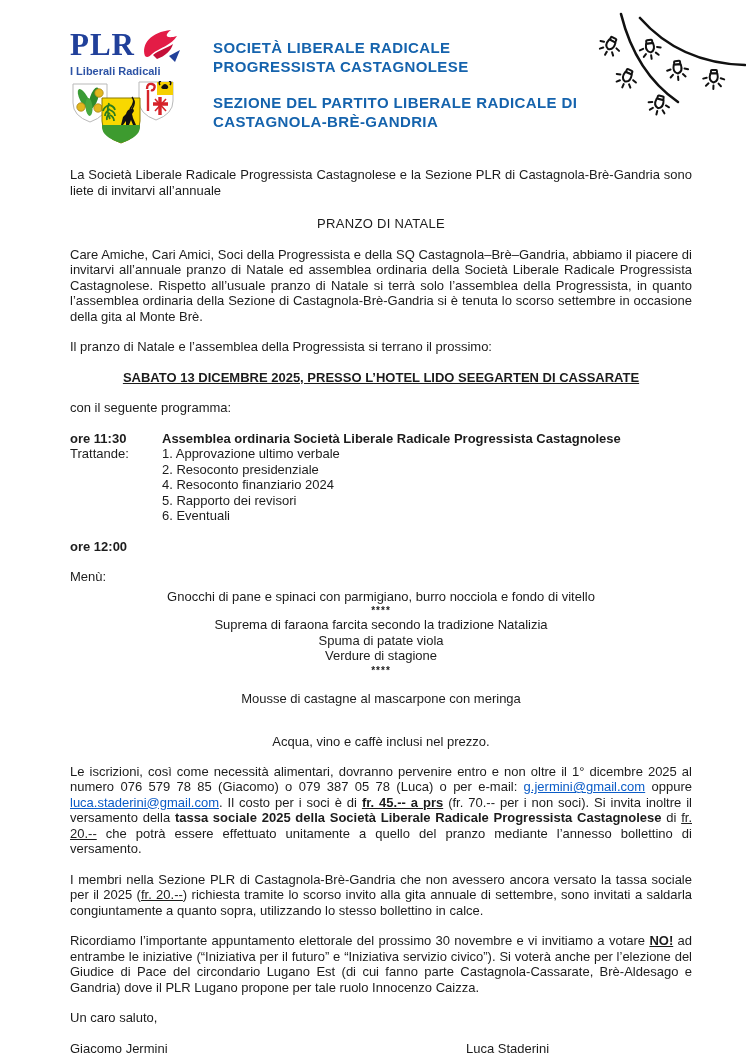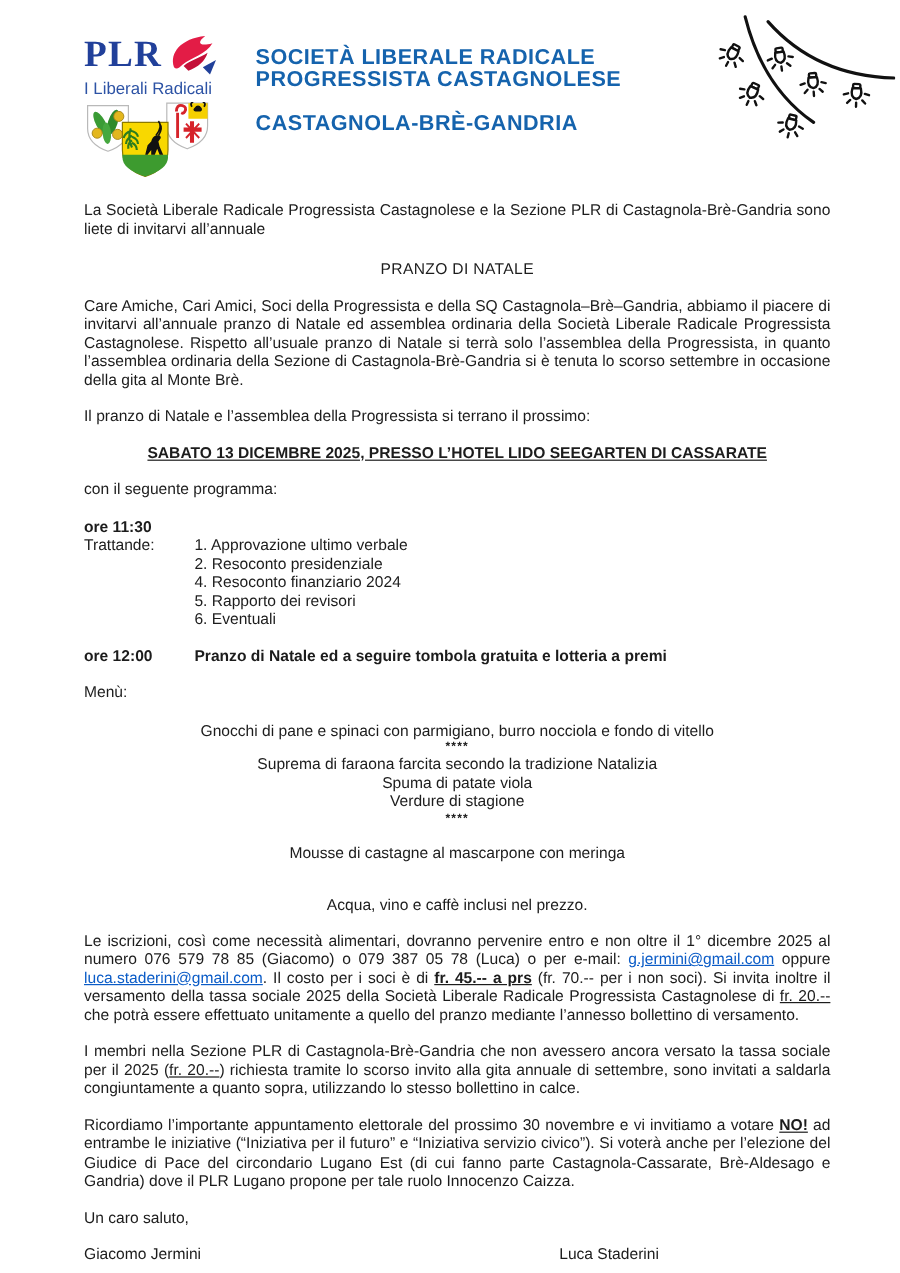--- a/index.html
+++ b/index.html
@@ -15,49 +15,49 @@
   .header{position:relative;padding:33px 0 0 70px;height:112px;}
   .logo-block{position:absolute;left:70px;top:30px;width:135px;}
   .logo-top{display:flex;align-items:flex-start;}
   .plr-text{
     font-family:"Liberation Serif",serif;
     font-weight:bold;font-size:31px;line-height:30px;
     color:#21409a;letter-spacing:1px;
   }
   .flame{margin-left:4px;margin-top:-2px;}
   .logo-sub{
-    font-size:14px;font-weight:normal;color:#2d53a5;
+    font-size:11px;font-weight:bold;color:#2d53a5;
     margin-top:1px;letter-spacing:0px;white-space:nowrap;
   }
   .crests{margin-top:4px;margin-left:2px;}
   .titles{position:absolute;left:213px;top:38px;}
   .title-line{
-    font-size:18px;font-weight:bold;color:#1563ad;
+    font-size:15px;font-weight:bold;color:#1563ad;
     letter-spacing:0.4px;line-height:19px;white-space:nowrap;
   }
   .title-group2{margin-top:17px;}
   .lights{position:absolute;top:8px;right:4px;}
   
   .main{padding:22px 58px 0 70px;font-size:13px;line-height:15.5px;}
   .para{text-align:justify;margin:0 0 15px 0;}
   .para-left{text-align:left;margin:0 0 15px 0;}
   .centered{text-align:center;margin:0 0 15px 0;}
   .event-title{font-weight:normal;letter-spacing:0.3px;margin:18px 0 15px 0;}
   .date-line{font-weight:bold;text-decoration:underline;margin:15px 0 15px 0;}
-  .bold{font-weight:normal;}
+  .bold{font-weight:bold;}
   .ul{text-decoration:underline;}
   .boldul{font-weight:bold;text-decoration:underline;}
   a.email{text-decoration:underline;cursor:pointer;}
   
   .prog-row{display:grid;grid-template-columns:92px 1fr;margin:0;}
   .prog-row.bold-row{font-weight:bold;}
   .prog-list div{margin:0;}
   .prog-gap{height:15px;}
   
-  .menu-label{margin:15px 0 16px 0;}
+  .menu-label{margin:15px 0 4px 0;}
   .menu-line{text-align:center;margin:0;}
   .menu-sep{text-align:center;font-size:10px;font-weight:bold;letter-spacing:1px;line-height:13px;margin:0;}
   .menu-space{height:14px;}
   
   .sig-row{display:flex;margin-top:10px;}
   .sig-col-left{width:396px;}
   .sig-col-right{flex:1;}
   .sig-name{margin-bottom:2px;}
   .wire{fill:none;stroke:#111;stroke-width:2.6;stroke-linecap:round;}
   .bulbline{fill:#fff;stroke:#111;stroke-width:2;stroke-linecap:round;stroke-linejoin:round;}
@@ -110,20 +110,21 @@
         </g>
       </svg>
     </div>
 
     <div class="titles">
       <div class="title-group1">
         <div class="title-line">SOCIETÀ LIBERALE RADICALE</div>
         <div class="title-line">PROGRESSISTA CASTAGNOLESE</div>
       </div>
       <div class="title-group2">
+        <div class="title-line">SEZIONE DEL PARTITO LIBERALE RADICALE DI</div>
         <div class="title-line">CASTAGNOLA-BRÈ-GANDRIA</div>
       </div>
     </div>
 
     <svg class="lights" width="172" height="108" viewBox="0 0 172 108">
       <defs>
         <g id="bulb">
           <rect x="-3" y="0" width="6" height="3.5" rx="1" class="bulbline"></rect>
           <path d="M -3.5,3.5 Q -5.5,11 0,12.5 Q 5.5,11 3.5,3.5 Z" class="bulbline"></path>
           <g stroke="#111" stroke-width="2" stroke-linecap="round">
@@ -155,35 +156,35 @@
     <p class="para">Care Amiche, Cari Amici, Soci della Progressista e della SQ Castagnola–Brè–Gandria, abbiamo il piacere di invitarvi all’annuale pranzo di Natale ed assemblea ordinaria della Società Liberale Radicale Progressista Castagnolese. Rispetto all’usuale pranzo di Natale si terrà solo l’assemblea della Progressista, in quanto l’assemblea ordinaria della Sezione di Castagnola-Brè-Gandria si è tenuta lo scorso settembre in occasione della gita al Monte Brè.</p>
 
     <p class="para-left">Il pranzo di Natale e l’assemblea della Progressista si terrano il prossimo:</p>
 
     <p class="centered date-line">SABATO 13 DICEMBRE 2025, PRESSO L’HOTEL LIDO SEEGARTEN DI CASSARATE</p>
 
     <p class="para-left">con il seguente programma:</p>
 
     <div class="prog-row bold-row">
       <span>ore 11:30</span>
+      <span>Assemblea ordinaria Società Liberale Radicale Progressista Castagnolese</span>
     </div>
     <div class="prog-row">
       <span>Trattande:</span>
       <div class="prog-list">
         <div>1. Approvazione ultimo verbale</div>
         <div>2. Resoconto presidenziale</div>
         <div>4. Resoconto finanziario 2024</div>
         <div>5. Rapporto dei revisori</div>
         <div>6. Eventuali</div>
       </div>
     </div>
     <div class="prog-gap"></div>
     <div class="prog-row bold-row">
       <span>ore 12:00</span>
-      <span>Pranzo di Natale ed a seguire tombola gratuita e lotteria a premi</span>
     </div>
 
     <p class="menu-label">Menù:</p>
     <p class="menu-line">Gnocchi di pane e spinaci con parmigiano, burro nocciola e fondo di vitello</p>
     <p class="menu-sep">****</p>
     <p class="menu-line">Suprema di faraona farcita secondo la tradizione Natalizia</p>
     <p class="menu-line">Spuma di patate viola</p>
     <p class="menu-line">Verdure di stagione</p>
     <p class="menu-sep">****</p>
     <div class="menu-space"></div>

